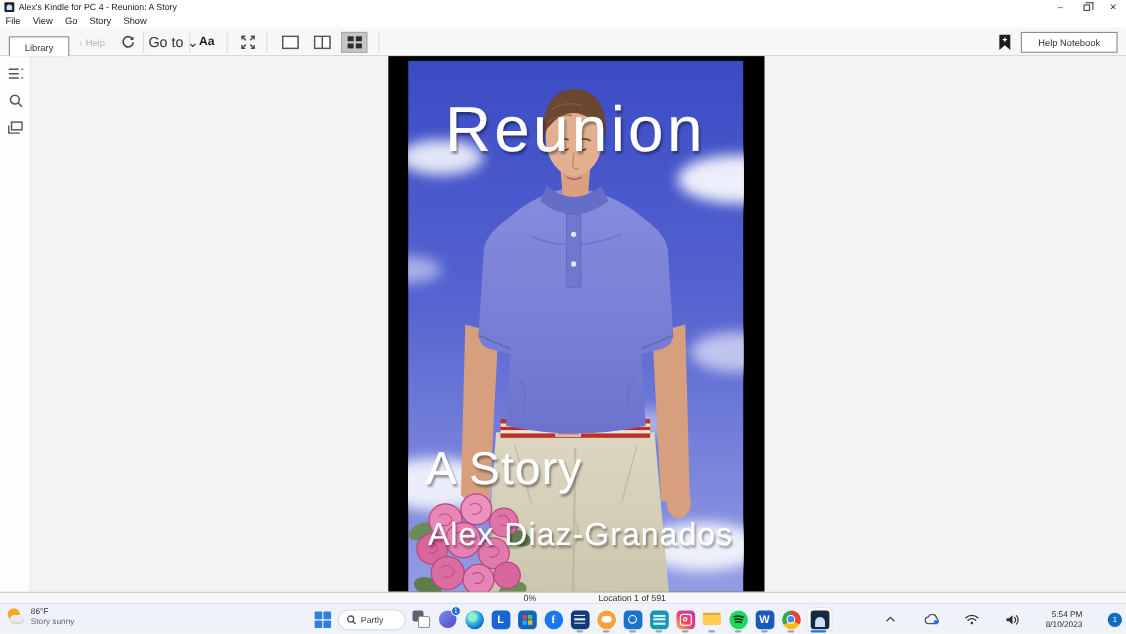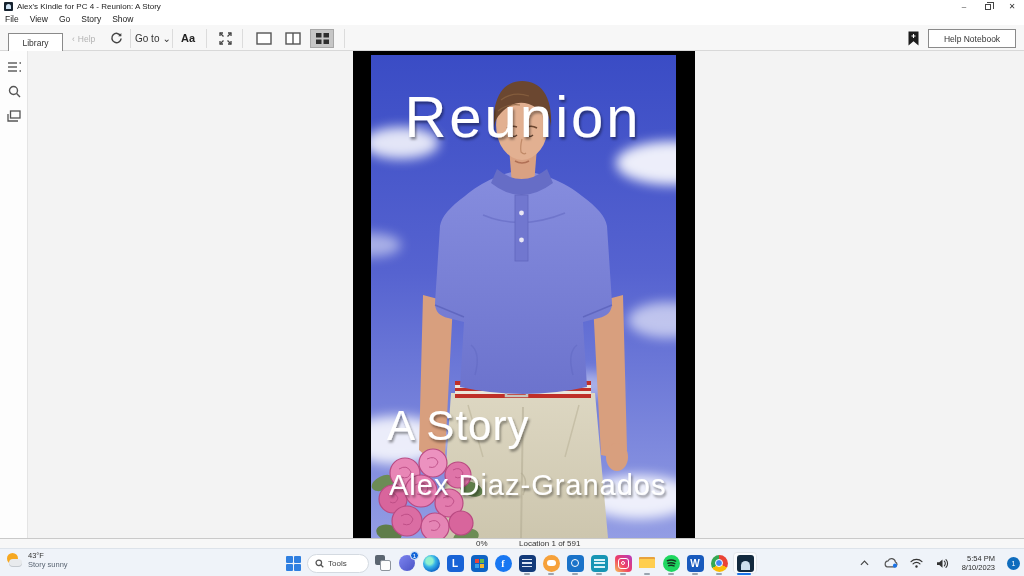--- a/index.html
+++ b/index.html
@@ -18,41 +18,41 @@
   
   #menubar { position:absolute; left:0; top:13px; width:1024px; height:12px; background:#fff; display:flex; align-items:center; padding-left:5px; gap:11px; }
   .menu-item { font-size:8.5px; color:#222; }
 
   
   #toolbar { position:absolute; left:0; top:25px; width:1024px; height:26px; background:#f7f7f7; border-bottom:1px solid #d8d8d8; }
   #library-btn { position:absolute; left:8px; top:8px; width:55px; height:19px; background:#fff; border:1px solid #8a8a8a; font-size:8.5px; color:#333; display:flex; align-items:center; justify-content:center; }
   #back-btn { position:absolute; left:72px; top:4px; height:19px; display:flex; align-items:center; gap:3px; font-size:8.5px; color:#b3b3b3; }
   #sync-btn { position:absolute; left:106px; top:3px; width:20px; height:20px; display:flex; align-items:center; justify-content:center; }
   .vsep { position:absolute; top:4px; width:1px; height:19px; background:#dcdcdc; }
-  #goto-btn { position:absolute; left:135px; top:4px; height:19px; display:flex; align-items:center; gap:3px; font-size:10px; color:#333; }
+  #goto-btn { position:absolute; left:135px; top:4px; height:19px; display:flex; align-items:center; gap:3px; font-size:13px; color:#333; }
   #aa-btn { position:absolute; left:181px; top:3px; font-size:11px; font-weight:bold; color:#222; height:20px; display:flex; align-items:center; }
   #expand-btn { position:absolute; left:215px; top:4px; width:20px; height:19px; display:flex; align-items:center; justify-content:center; }
   .pgbtn { position:absolute; top:4px; width:24px; height:19px; display:flex; align-items:center; justify-content:center; }
   .pgbtn.sel { background:#c6c6c6; border:1px solid #a8a8a8; }
   #bookmark-btn { position:absolute; right:104px; top:4px; width:14px; height:19px; display:flex; align-items:center; justify-content:center; }
   #notebook-btn { position:absolute; right:8px; top:4px; width:88px; height:19px; background:#fff; border:1px solid #8a8a8a; font-size:8.5px; color:#333; display:flex; align-items:center; justify-content:center; }
 
   
   #sidebar { position:absolute; left:0; top:51px; width:28px; height:487px; background:#fdfdfd; border-right:1px solid #e4e4e4; }
   .side-ico { position:absolute; left:6px; width:16px; height:16px; display:flex; align-items:center; justify-content:center; }
 
   
   #content { position:absolute; left:28px; top:51px; width:996px; height:487px; background:#f3f3f3; }
   #page-black { position:absolute; left:353px; top:51px; width:342px; height:487px; background:#000; }
   #cover { position:absolute; left:371px; top:55px; width:305px; height:483px; overflow:hidden; }
 
   
   #statusbar { position:absolute; left:0; top:538px; width:1024px; height:10px; background:#f7f7f7; border-top:1px solid #c9c9c9; font-size:8px; color:#333; }
   #pct { position:absolute; left:476px; top:0; line-height:9px; }
-  #loc { position:absolute; left:519px; top:0; line-height:9px;text-align:right; }
+  #loc { position:absolute; left:544px; top:0; line-height:9px;text-align:right; }
 
   
   #taskbar { position:absolute; left:0; top:548px; width:1024px; height:28px; background:#eff3f9; border-top:1px solid #dde3ea; }
   #weather { position:absolute; left:6px; top:2px; display:flex; align-items:center; gap:5px; }
   #weather-ico { width:17px; height:17px; position:relative; }
   #weather-ico .sun { position:absolute; left:1px; top:1px; width:11px; height:11px; border-radius:50%; background:#f6a821; }
   #weather-ico .cld { position:absolute; left:3px; top:7px; width:13px; height:8px; border-radius:6px; background:#e8eaed; box-shadow:inset 0 -1px 0 #c4c9cf; }
   #weather-txt { font-size:7.5px; color:#333; line-height:9px; }
   #weather-txt .cond { color:#5a6573; }
 
@@ -107,21 +107,21 @@
 
   #word-ico { background:#185abd; }
 
   #chrome-ico .wheel { width:17px; height:17px; border-radius:50%; background:conic-gradient(#ea4335 0 33%, #fbbc05 33% 66%, #34a853 66% 100%); display:flex; align-items:center; justify-content:center; }
   #chrome-ico .hub { width:8px; height:8px; border-radius:50%; background:#4285f4; border:1.5px solid #fff; }
 
   #kindle-ico { width:24px; height:22px; background:#fafbfd; border:1px solid #e2e6ea; border-radius:4px; }
   #kindle-ico .art { width:17px; height:17px; border-radius:3px; background:#12293e; position:relative; overflow:hidden; }
   #kindle-ico .art i { position:absolute; left:4px; top:6px; width:9px; height:9px; background:#cfe0ee; border-radius:50% 50% 0 0; }
 
-  #tray { position:absolute; right:4px; top:2px; height:24px; display:flex; align-items:center; gap:12px; }
+  #tray { position:absolute; right:4px; top:2px; height:24px; display:flex; align-items:center; gap:23px; }
   .tray-ico { width:14px; height:14px; display:flex; align-items:center; justify-content:center; }
   #clock { text-align:right; font-size:7.5px; color:#2b2b2b; line-height:9px; }
   #notif-badge { width:13px; height:13px; border-radius:50%; background:#0f6cbd; color:#fff; font-size:7px; display:flex; align-items:center; justify-content:center; }
 
   svg { display:block; }
 </style>
 </head>
 <body>
 
 <div id="titlebar">
@@ -346,40 +346,40 @@
 </div>
 
 <div id="taskbar">
 
   <div id="weather">
     <div id="weather-ico">
         <span class="sun"></span>
         <span class="cld"></span>
       </div>
     <div id="weather-txt">
-      <div>43°F</div>
+      <div>86°F</div>
       <div class="cond">Story sunny</div>
     </div>
   </div>
 
   <div id="tb-center">
     <span class="ti">
       <span id="start-ico">
           <span></span>
           <span></span>
           <span></span>
           <span></span>
         </span>
     </span>
     <span id="search-pill">
       <svg width="9" height="9" viewBox="0 0 13 13">
         <circle cx="5.5" cy="5.5" r="4" fill="none" stroke="#555" stroke-width="1.8"></circle>
         <line x1="8.6" y1="8.6" x2="12" y2="12" stroke="#555" stroke-width="1.8"></line>
       </svg>
-      <span class="sp-txt">Tools</span>
+      <span class="sp-txt">Partly</span>
     </span>
     <span class="ti">
       <span id="taskview-ico" style="position:absolute;left:0;top:0;width:20px;height:20px">
           <span class="b1"></span>
           <span class="b2"></span>
         </span>
     </span>
     <span class="ti" id="chat-ico">
       <span class="bubble"></span>
       <span class="badge">1</span>

